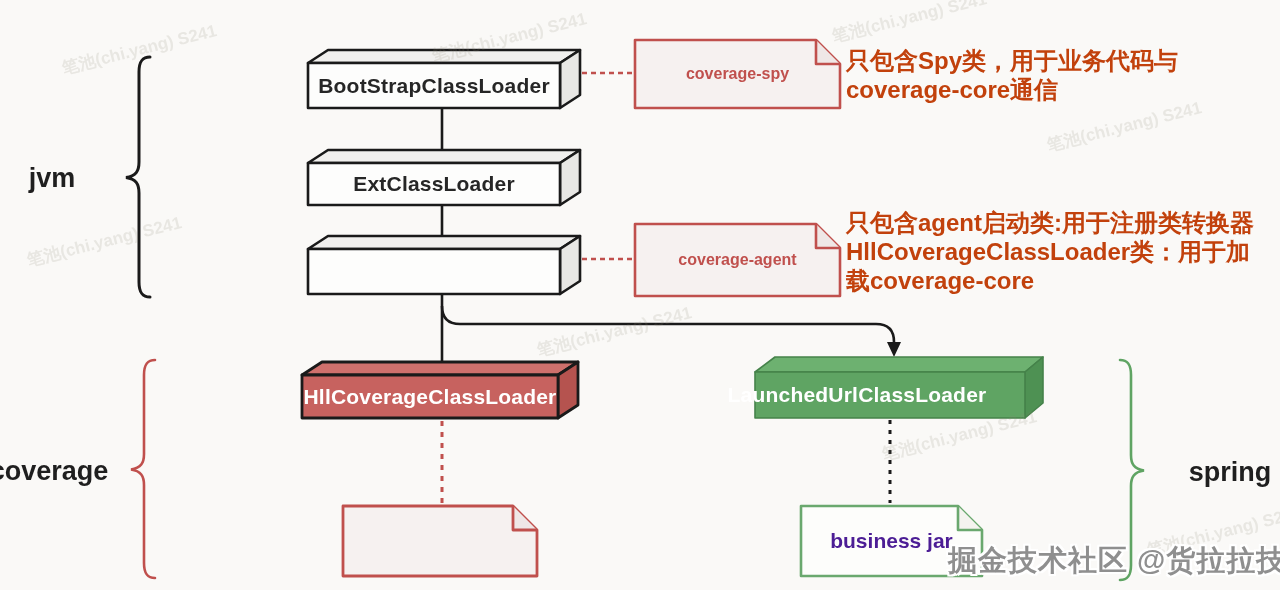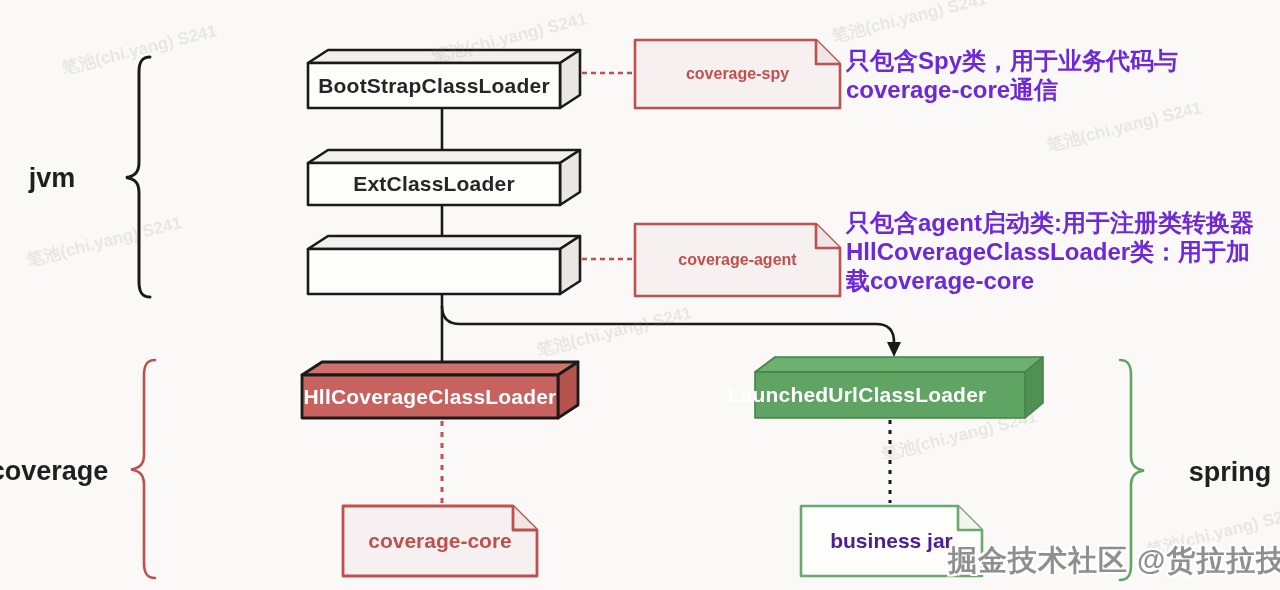--- a/index.html
+++ b/index.html
@@ -10,21 +10,21 @@
   }
   #shapes{position:absolute;left:0;top:0;width:1280px;height:590px;}
   .txt{position:absolute;display:flex;align-items:center;justify-content:center;
        font-weight:700;color:#262626;white-space:nowrap;}
   .box-label{font-size:21px;letter-spacing:.2px;}
   .box-label.light{color:#ffffff;}
   .note-label{font-size:16px;color:#c0504d;}
   .note-label.dark{color:#4c1d95;font-size:21px;}
   .group-label{font-size:27px;color:#1f1f1f;}
   .annotation{position:absolute;font-size:24px;line-height:29px;font-weight:600;
-              color:#6d28d9;white-space:nowrap;}
+              color:#c2410c;white-space:nowrap;}
   .faint-wm{position:absolute;font-size:17px;font-weight:700;color:rgba(145,135,118,.16);
             transform:rotate(-14deg);white-space:nowrap;pointer-events:none;}
   .brand-wm{position:absolute;left:948px;top:541px;font-size:29px;font-weight:700;
             color:#8f8f8f;letter-spacing:1px;white-space:nowrap;
             text-shadow:-2px -2px 0 #fff,2px -2px 0 #fff,-2px 2px 0 #fff,2px 2px 0 #fff,
                         0 -2px 0 #fff,0 2px 0 #fff,-2px 0 0 #fff,2px 0 0 #fff;}
 </style>
 </head>
 <body>
 
@@ -119,21 +119,20 @@
   <div class="txt group-label" style="left:0px;top:455px;width:98px;height:32px">coverage</div>
   <div class="txt group-label" style="left:1194px;top:456px;width:72px;height:32px">spring</div>
 
   <div class="txt box-label" style="left:308px;top:63px;width:252px;height:45px">BootStrapClassLoader</div>
   <div class="txt box-label" style="left:308px;top:163px;width:252px;height:42px">ExtClassLoader</div>
   <div class="txt box-label light" style="left:302px;top:375px;width:256px;height:43px">HllCoverageClassLoader</div>
   <div class="txt box-label light" style="left:722px;top:372px;width:270px;height:46px">LaunchedUrlClassLoader</div>
 
   <div class="txt note-label" style="left:635px;top:40px;width:205px;height:68px">coverage-spy</div>
   <div class="txt note-label" style="left:635px;top:224px;width:205px;height:72px">coverage-agent</div>
-  <div class="txt note-label" style="left:343px;top:506px;width:194px;height:70px;font-size:21px">coverage-core</div>
   <div class="txt note-label dark" style="left:801px;top:506px;width:181px;height:70px">business jar</div>
 
   <div class="annotation" style="left:846px;top:46px">
     <div>只包含Spy类，用于业务代码与</div>
     <div>coverage-core通信</div>
   </div>
   <div class="annotation" style="left:846px;top:208px">
     <div>只包含agent启动类:用于注册类转换器</div>
     <div>HllCoverageClassLoader类：用于加</div>
     <div>载coverage-core</div>

